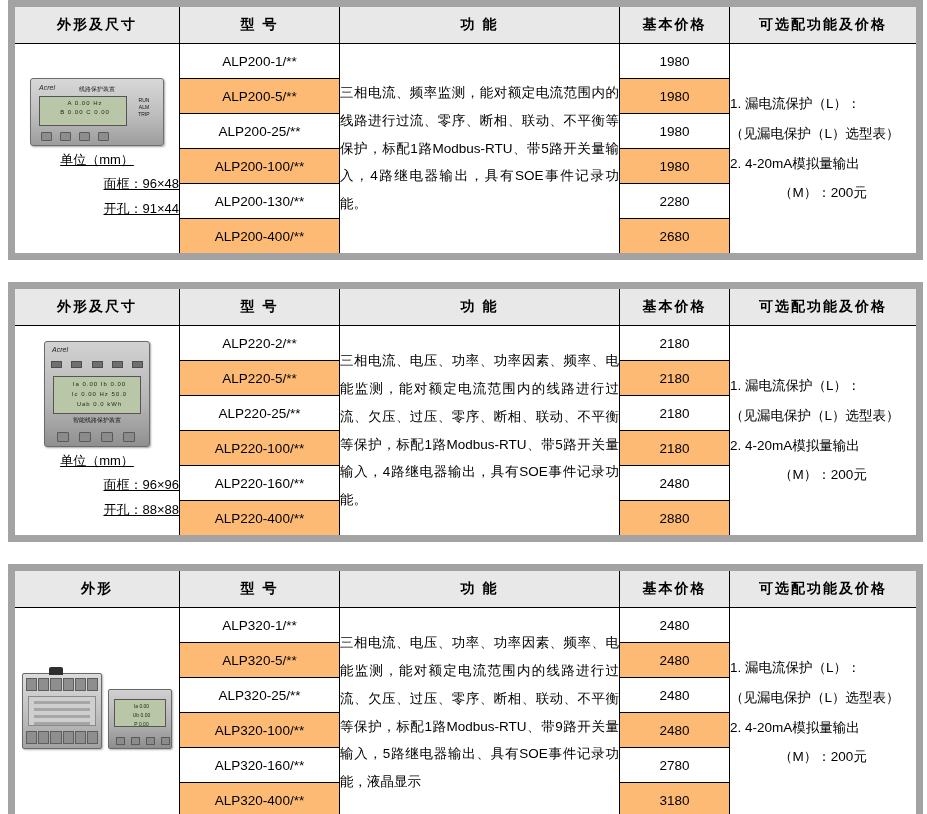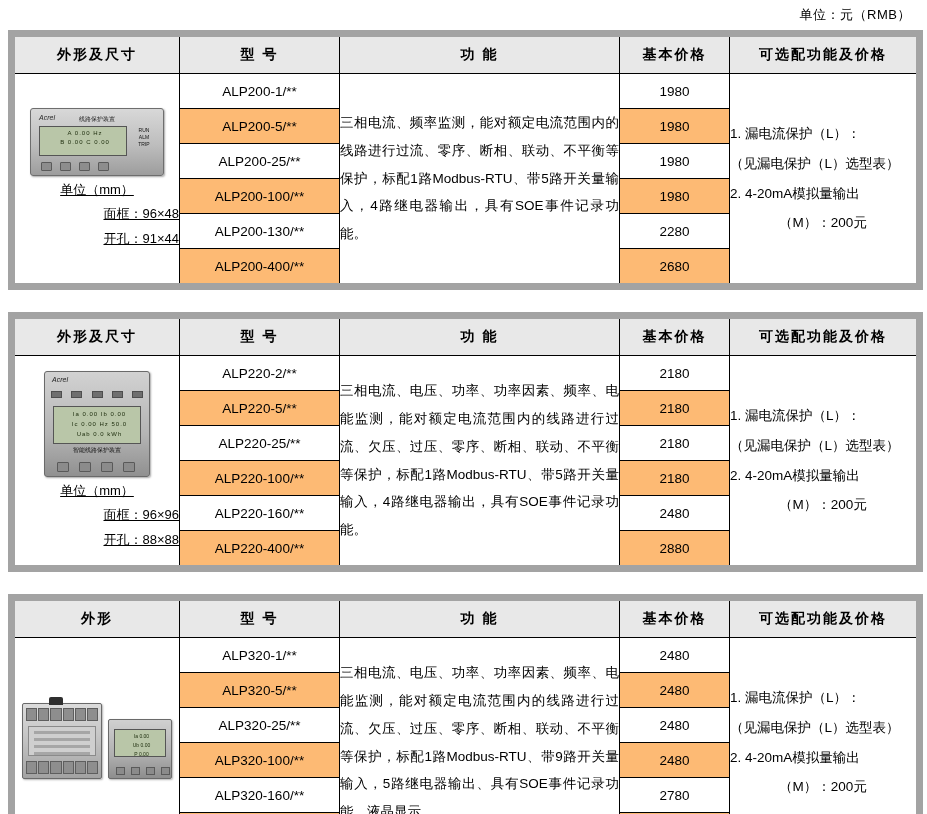--- a/index.html
+++ b/index.html
@@ -234,21 +234,20 @@
   .remote .btns i {
     width: 7px; height: 6px; background: #8b8b8b; border: 1px solid #5a5a5a;
     display: block;
   }
 </style>
 </head>
 <body>
 
 <div class="page">
 
-  <div class="unit-note">单位：元（RMB）</div>
 
   <table class="spec">
     <colgroup>
       <col class="col-img">
         <col class="col-model">
         <col class="col-func">
         <col class="col-price">
         <col class="col-opt">
     </colgroup>
     <thead>

